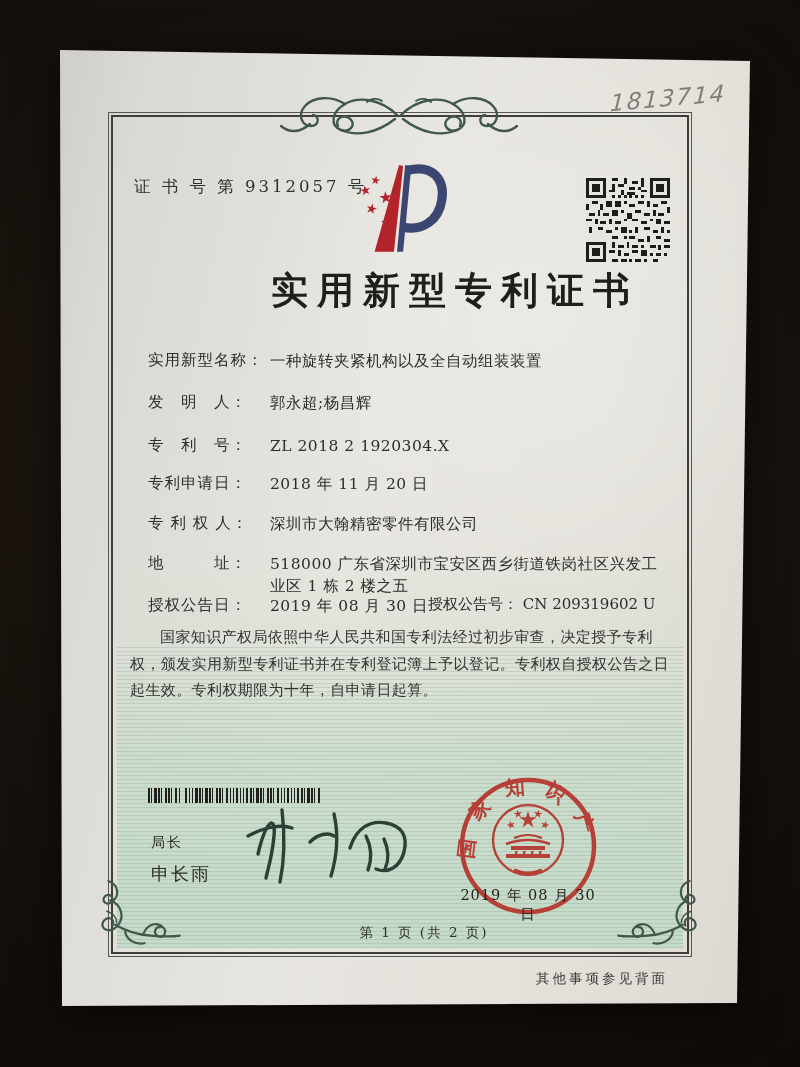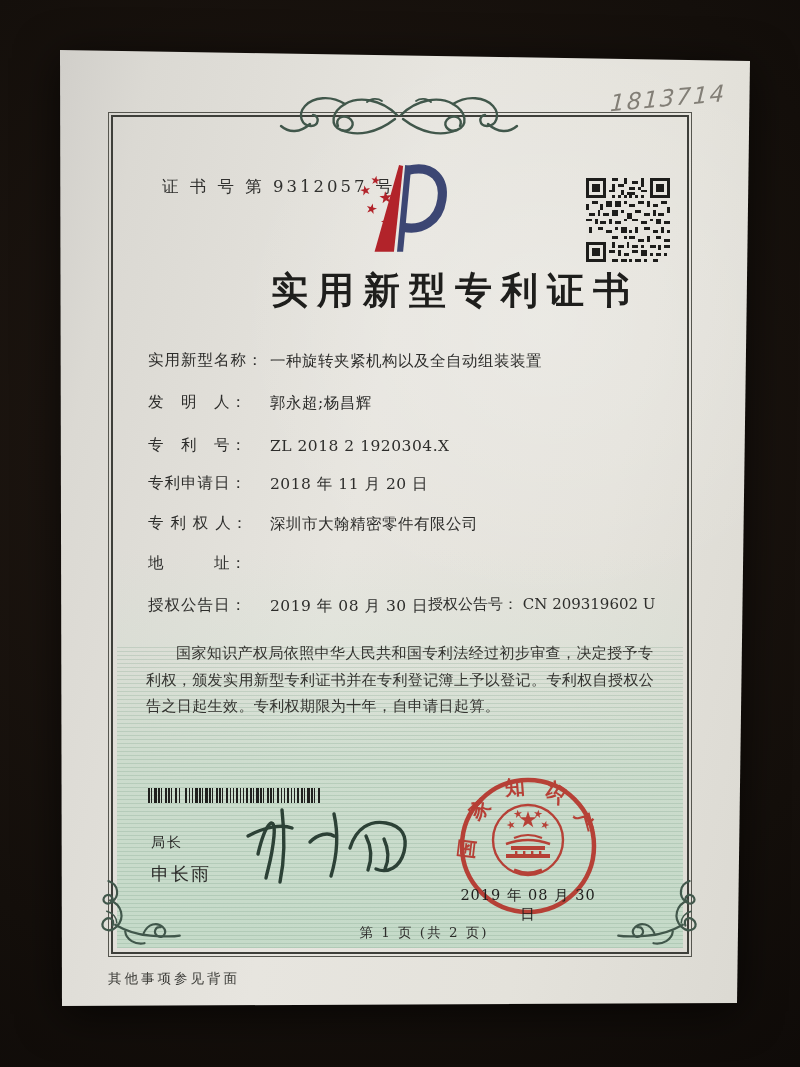--- a/index.html
+++ b/index.html
@@ -19,47 +19,47 @@
   .guilloche{position:absolute;inset:4px;
     background:linear-gradient(180deg, rgba(210,224,211,0) 0%, rgba(210,224,211,0) 52%,
       rgba(207,223,208,.35) 66%, rgba(199,219,202,.8) 78%, rgba(196,218,200,.97) 100%);}
   .guilloche-lines{position:absolute;left:4px;right:4px;bottom:4px;height:36%;
     background:repeating-linear-gradient(0deg, rgba(96,140,112,.20) 0 1px, rgba(0,0,0,0) 1px 4px);}
   .ornament{position:absolute;color:#41574b;}
   
   .handwritten{position:absolute;left:610px;top:84px;width:140px;
     font-family:"DejaVu Sans","Liberation Sans",sans-serif;font-style:italic;
     font-size:23px;letter-spacing:2px;color:#827e76;transform:rotate(-5deg) skewX(-8deg);}
-  .certno{position:absolute;left:134px;top:176px;font-size:16.5px;letter-spacing:3px;color:#30302e;margin-left:28px;}
+  .certno{position:absolute;left:134px;top:176px;font-size:16.5px;letter-spacing:3px;color:#30302e;}
   .logo{position:absolute;left:344px;top:160px;width:106px;height:106px;}
   .qr{position:absolute;left:586px;top:178px;width:84px;height:84px;}
   .title{position:absolute;left:108px;top:266px;width:694px;text-align:center;
     font-size:37px;font-weight:700;letter-spacing:9px;color:#1e1e1c;}
   .row{position:absolute;left:148px;width:520px;font-size:15.5px;color:#2d2d2b;display:flex;}
   .row .lbl{flex:0 0 122px;letter-spacing:1px;}
   .row .val{flex:1;line-height:22px;letter-spacing:.5px;}
   .row-addr .val{max-width:408px;}
   .grant-pair2{position:absolute;left:428px;top:595px;font-size:15px;color:#2d2d2b;}
   .paras{position:absolute;left:130px;top:624px;width:546px;font-size:15px;
     line-height:1.78;color:#33332f;letter-spacing:.4px;}
-  .paras p{margin:16px;text-indent:2em;}
+  .paras p{margin:0;text-indent:2em;}
   .barcode{position:absolute;left:148px;top:788px;width:172px;height:15px;
     background:repeating-linear-gradient(90deg,
       #20201e 0 1.6px, rgba(0,0,0,0) 1.6px 3px,
       #20201e 3px 3.9px, rgba(0,0,0,0) 3.9px 6.4px,
       #20201e 6.4px 8.7px, rgba(0,0,0,0) 8.7px 10.2px);}
   .bureau-title{position:absolute;left:151px;top:834px;font-size:14px;color:#2c2c2a;letter-spacing:2px;}
   .bureau-name{position:absolute;left:151px;top:862px;font-size:18px;color:#2c2c2a;letter-spacing:2px;text-align:right;}
   .signature{position:absolute;left:236px;top:796px;width:190px;height:96px;}
   .seal{position:absolute;left:456px;top:774px;width:144px;height:144px;opacity:.93;}
   .seal-date{position:absolute;left:458px;top:886px;width:140px;text-align:center;
     font-size:14.5px;color:#1f1f1d;letter-spacing:1px;z-index:5;}
   .page-ind{position:absolute;left:108px;top:924px;width:632px;text-align:center;
     font-size:13.5px;color:#2e2e2c;letter-spacing:2px;}
-  .back-note{position:absolute;left:108px;top:970px;width:560px;text-align:left;
+  .back-note{position:absolute;left:108px;top:970px;width:560px;text-align:right;
     font-size:13.5px;color:#3a3a36;letter-spacing:3px;}
 </style>
 </head>
 <body>
 
 <div class="stage">
   <div class="paper-wrap">
     <div class="paper">
 
       <div class="handwritten">1813714</div>
@@ -146,20 +146,21 @@
       <div class="row" style="top:473px">
         <span class="lbl">专利申请日：</span>
         <span class="val">2018 年 11 月 20 日</span>
       </div>
       <div class="row" style="top:513px">
         <span class="lbl">专 利 权 人：</span>
         <span class="val">深圳市大翰精密零件有限公司</span>
       </div>
       <div class="row row-addr" style="top:553px">
         <span class="lbl">地　　　址：</span>
+        <span class="val">518000 广东省深圳市宝安区西乡街道铁岗社区兴发工业区 1 栋 2 楼之五</span>
       </div>
       <div class="row" style="top:595px">
         <span class="lbl">授权公告日：</span>
         <span class="val">2019 年 08 月 30 日</span>
       </div>
       <div class="grant-pair2">
         <span>授权公告号：</span>
         <span>CN 209319602 U</span>
       </div>
 

